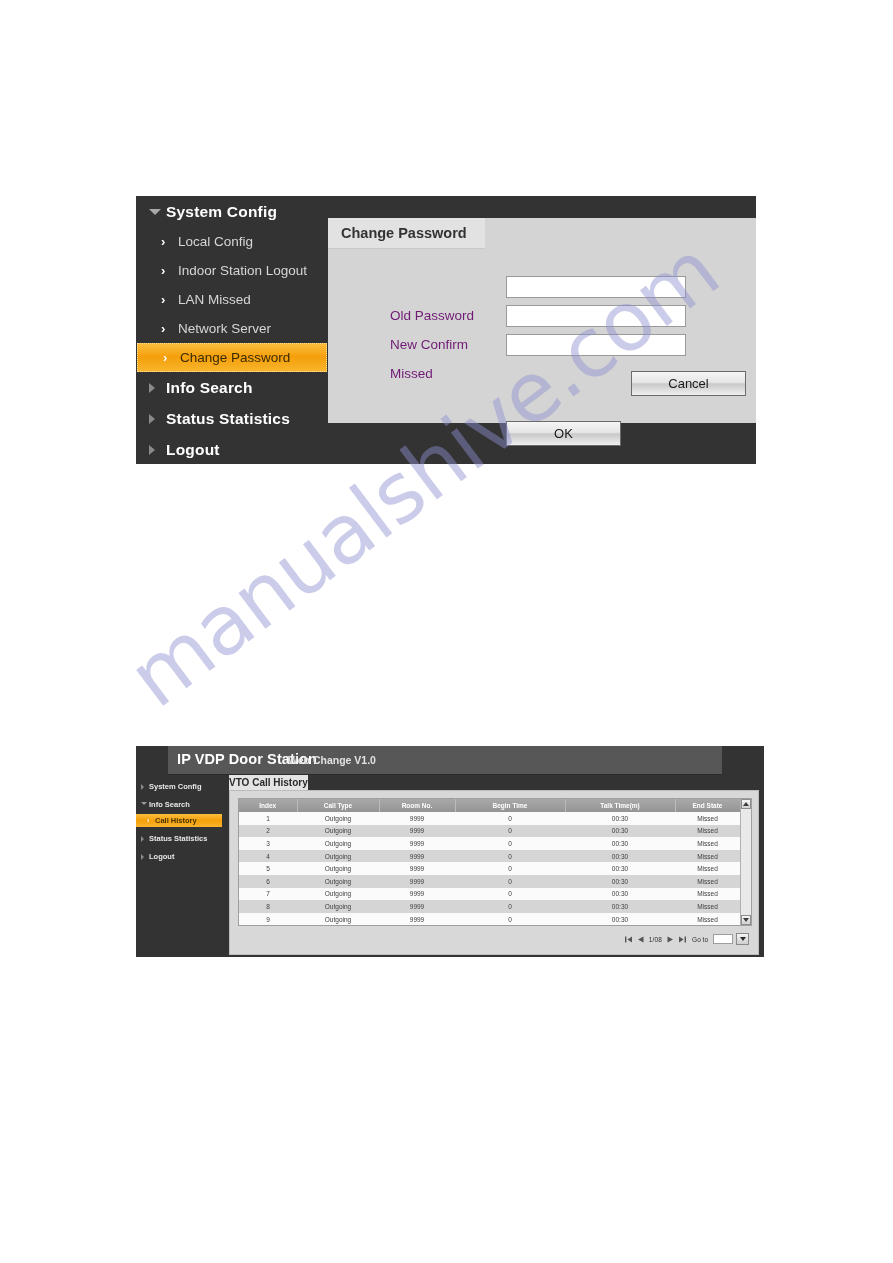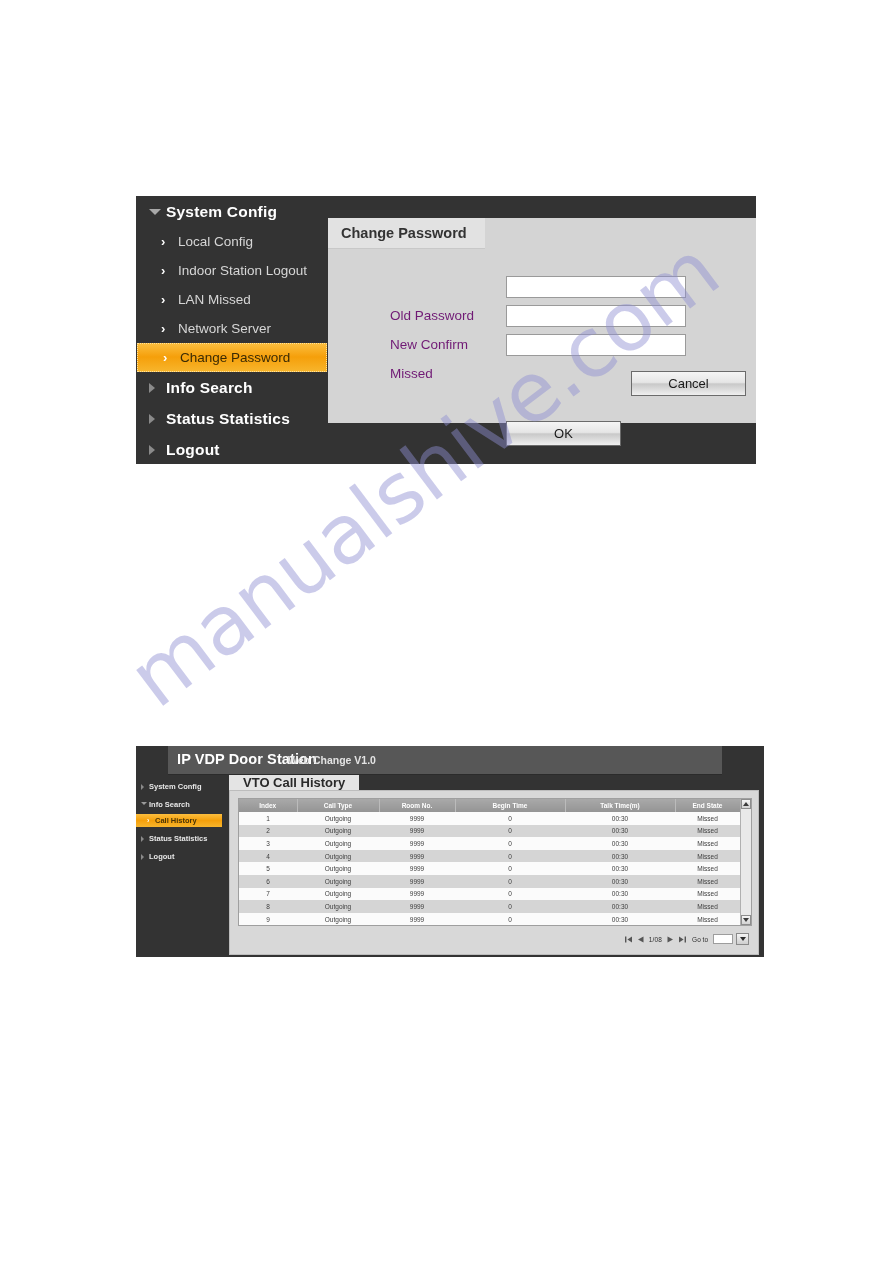--- a/index.html
+++ b/index.html
@@ -271,24 +271,24 @@
     width: 540px;
     height: 182px;
     background: #333333;
   }
   #fig2-tab {
     position: absolute;
     left: 5px;
     top: 0;
     height: 15px;
     line-height: 15px;
-    padding: 0 14px;
+    padding: 0 0;
     background: #e4e4e4;
     color: #2a2a2a;
-    font-size: 13px;
+    font-size: 10px;
     font-weight: bold;
   }
   #fig2-panel {
     position: absolute;
     left: 5px;
     top: 15px;
     width: 530px;
     height: 165px;
     background: #d8d8d8;
     border: 1px solid #bdbdbd;

